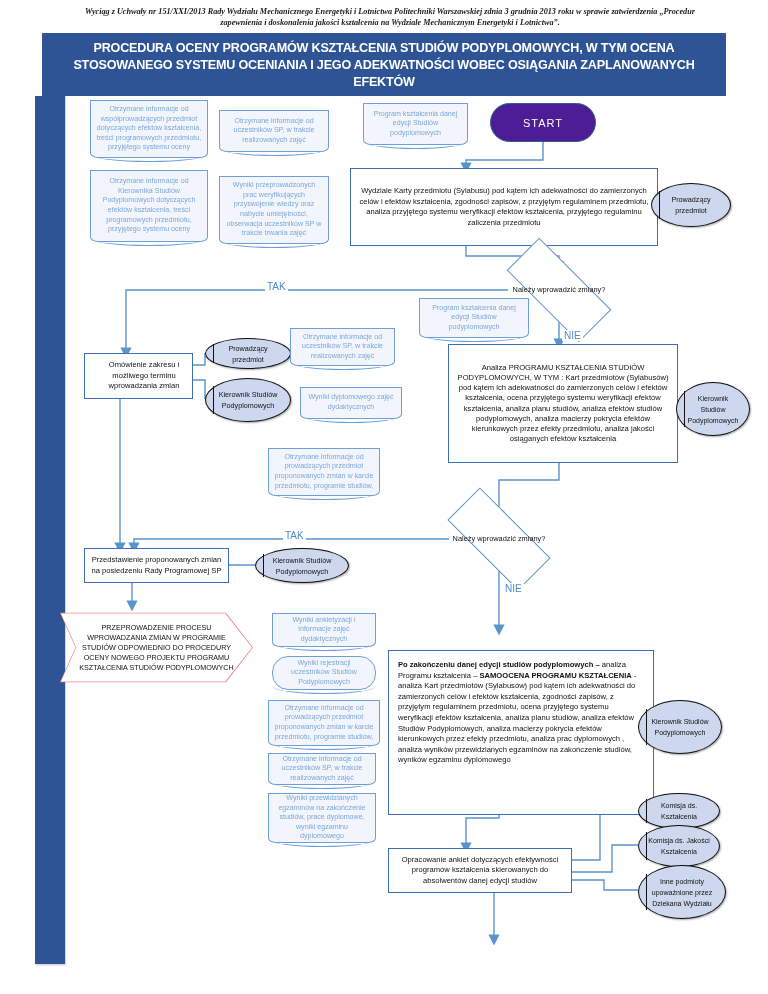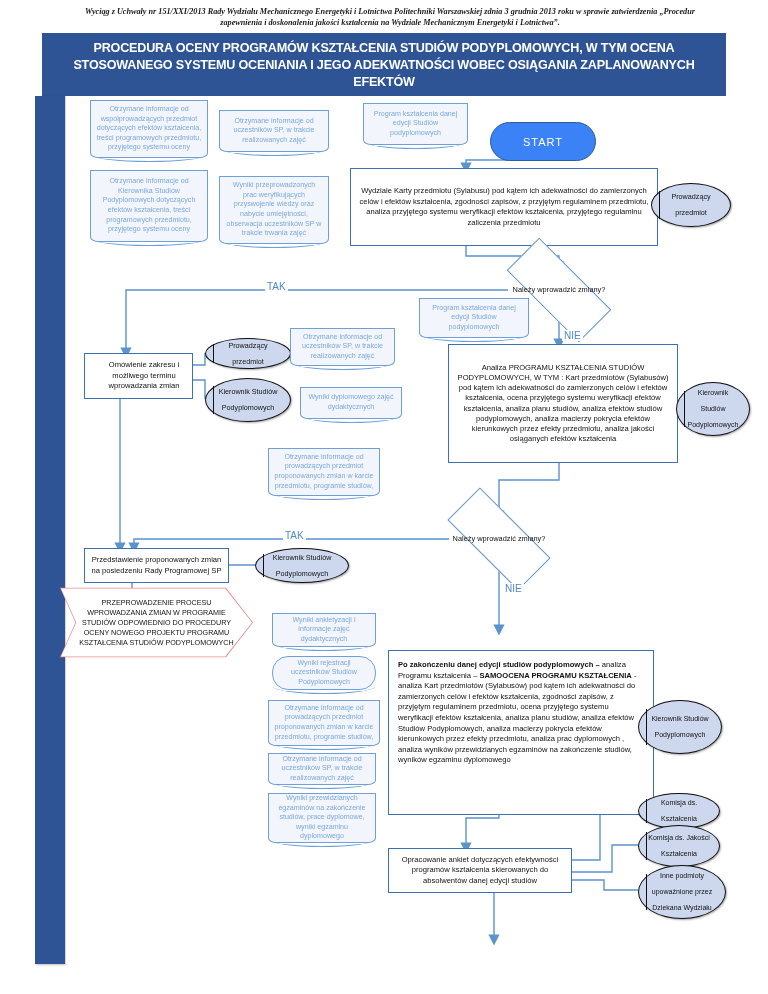--- a/index.html
+++ b/index.html
@@ -61,32 +61,32 @@
     position:absolute;left:0;top:0;width:100%;height:100%;
     background:#ffffff;border:1px solid #5b8fcc;
     transform:rotate(45deg);box-sizing:border-box;
   }
   .diamond .dtext{position:relative;z-index:2;}
 
   
   .actor{
     border:1.4px solid #101010;background:#cdd8ee;border-radius:50%;
     display:flex;align-items:center;justify-content:center;text-align:center;
-    color:#111;font-size:7.2px;line-height:16px;padding:2px 8px;
+    color:#111;font-size:7.2px;line-height:11px;padding:2px 8px;
     box-shadow:1px 1px 2px rgba(0,0,0,.35);
   }
   .actor .tab{
     position:absolute;left:7px;top:16%;bottom:16%;width:1.4px;background:#101010;
   }
 
   
   .start{
-    background:#3b82f6;border:1px solid #2e5f8c;border-radius:24px;
+    background:#4c1d95;border:1px solid #2e5f8c;border-radius:24px;
     color:#ffffff;font-size:11px;letter-spacing:1px;
-    display:flex;align-items:center;justify-content:center;margin-top:19px;
+    display:flex;align-items:center;justify-content:center;
   }
   .pentabg{
     position:absolute;left:0;top:0;width:100%;height:100%;
     background:#f08a8a;
     clip-path:polygon(0% 8%, 86% 8%, 100% 50%, 86% 92%, 0% 92%, 8% 50%);
   }
   .pentafg{
     position:absolute;left:1px;top:1px;width:calc(100% - 2px);height:calc(100% - 2px);
     background:#ffffff;
     clip-path:polygon(0% 8%, 86% 8%, 100% 50%, 86% 92%, 0% 92%, 8% 50%);
@@ -222,21 +222,21 @@
 <div class="lbl" style="left:283px;top:530px;">TAK</div>
 <div class="lbl" style="left:503px;top:583px;">NIE</div>
 
 <div class="node proc" style="left:84px;top:548px;width:145px;height:35px;">Przedstawienie proponowanych zmian na posiedzeniu Rady Programowej SP</div>
 
 <div class="node actor" style="left:255px;top:548px;width:94px;height:35px;">
   <span class="tab"></span>
   <span>Kierownik Studiów Podyplomowych</span>
 </div>
 
-<div class="node" style="left:60px;top:581px;width:193px;height:83px;">
+<div class="node" style="left:60px;top:606px;width:193px;height:83px;">
   <div class="pentabg"></div>
   <div class="pentafg"></div>
   <div class="pentatext">PRZEPROWADZENIE PROCESU WPROWADZANIA ZMIAN W PROGRAMIE STUDIÓW ODPOWIEDNIO DO PROCEDURY OCENY NOWEGO PROJEKTU PROGRAMU KSZTAŁCENIA STUDIÓW PODYPLOMOWYCH</div>
 </div>
 
 <div class="node note" style="left:272px;top:613px;width:104px;height:34px;">Wyniki ankietyzacji i informacje zajęć dydaktycznych</div>
 
 <div class="node note" style="left:272px;top:656px;width:104px;height:34px;border-radius:16px;">Wyniki rejestracji uczestników Studiów Podyplomowych</div>
 
 <div class="node note" style="left:268px;top:700px;width:112px;height:46px;">Otrzymane informacje od prowadzących przedmiot proponowanych zmian w karcie przedmiotu, programie studiów,</div>

